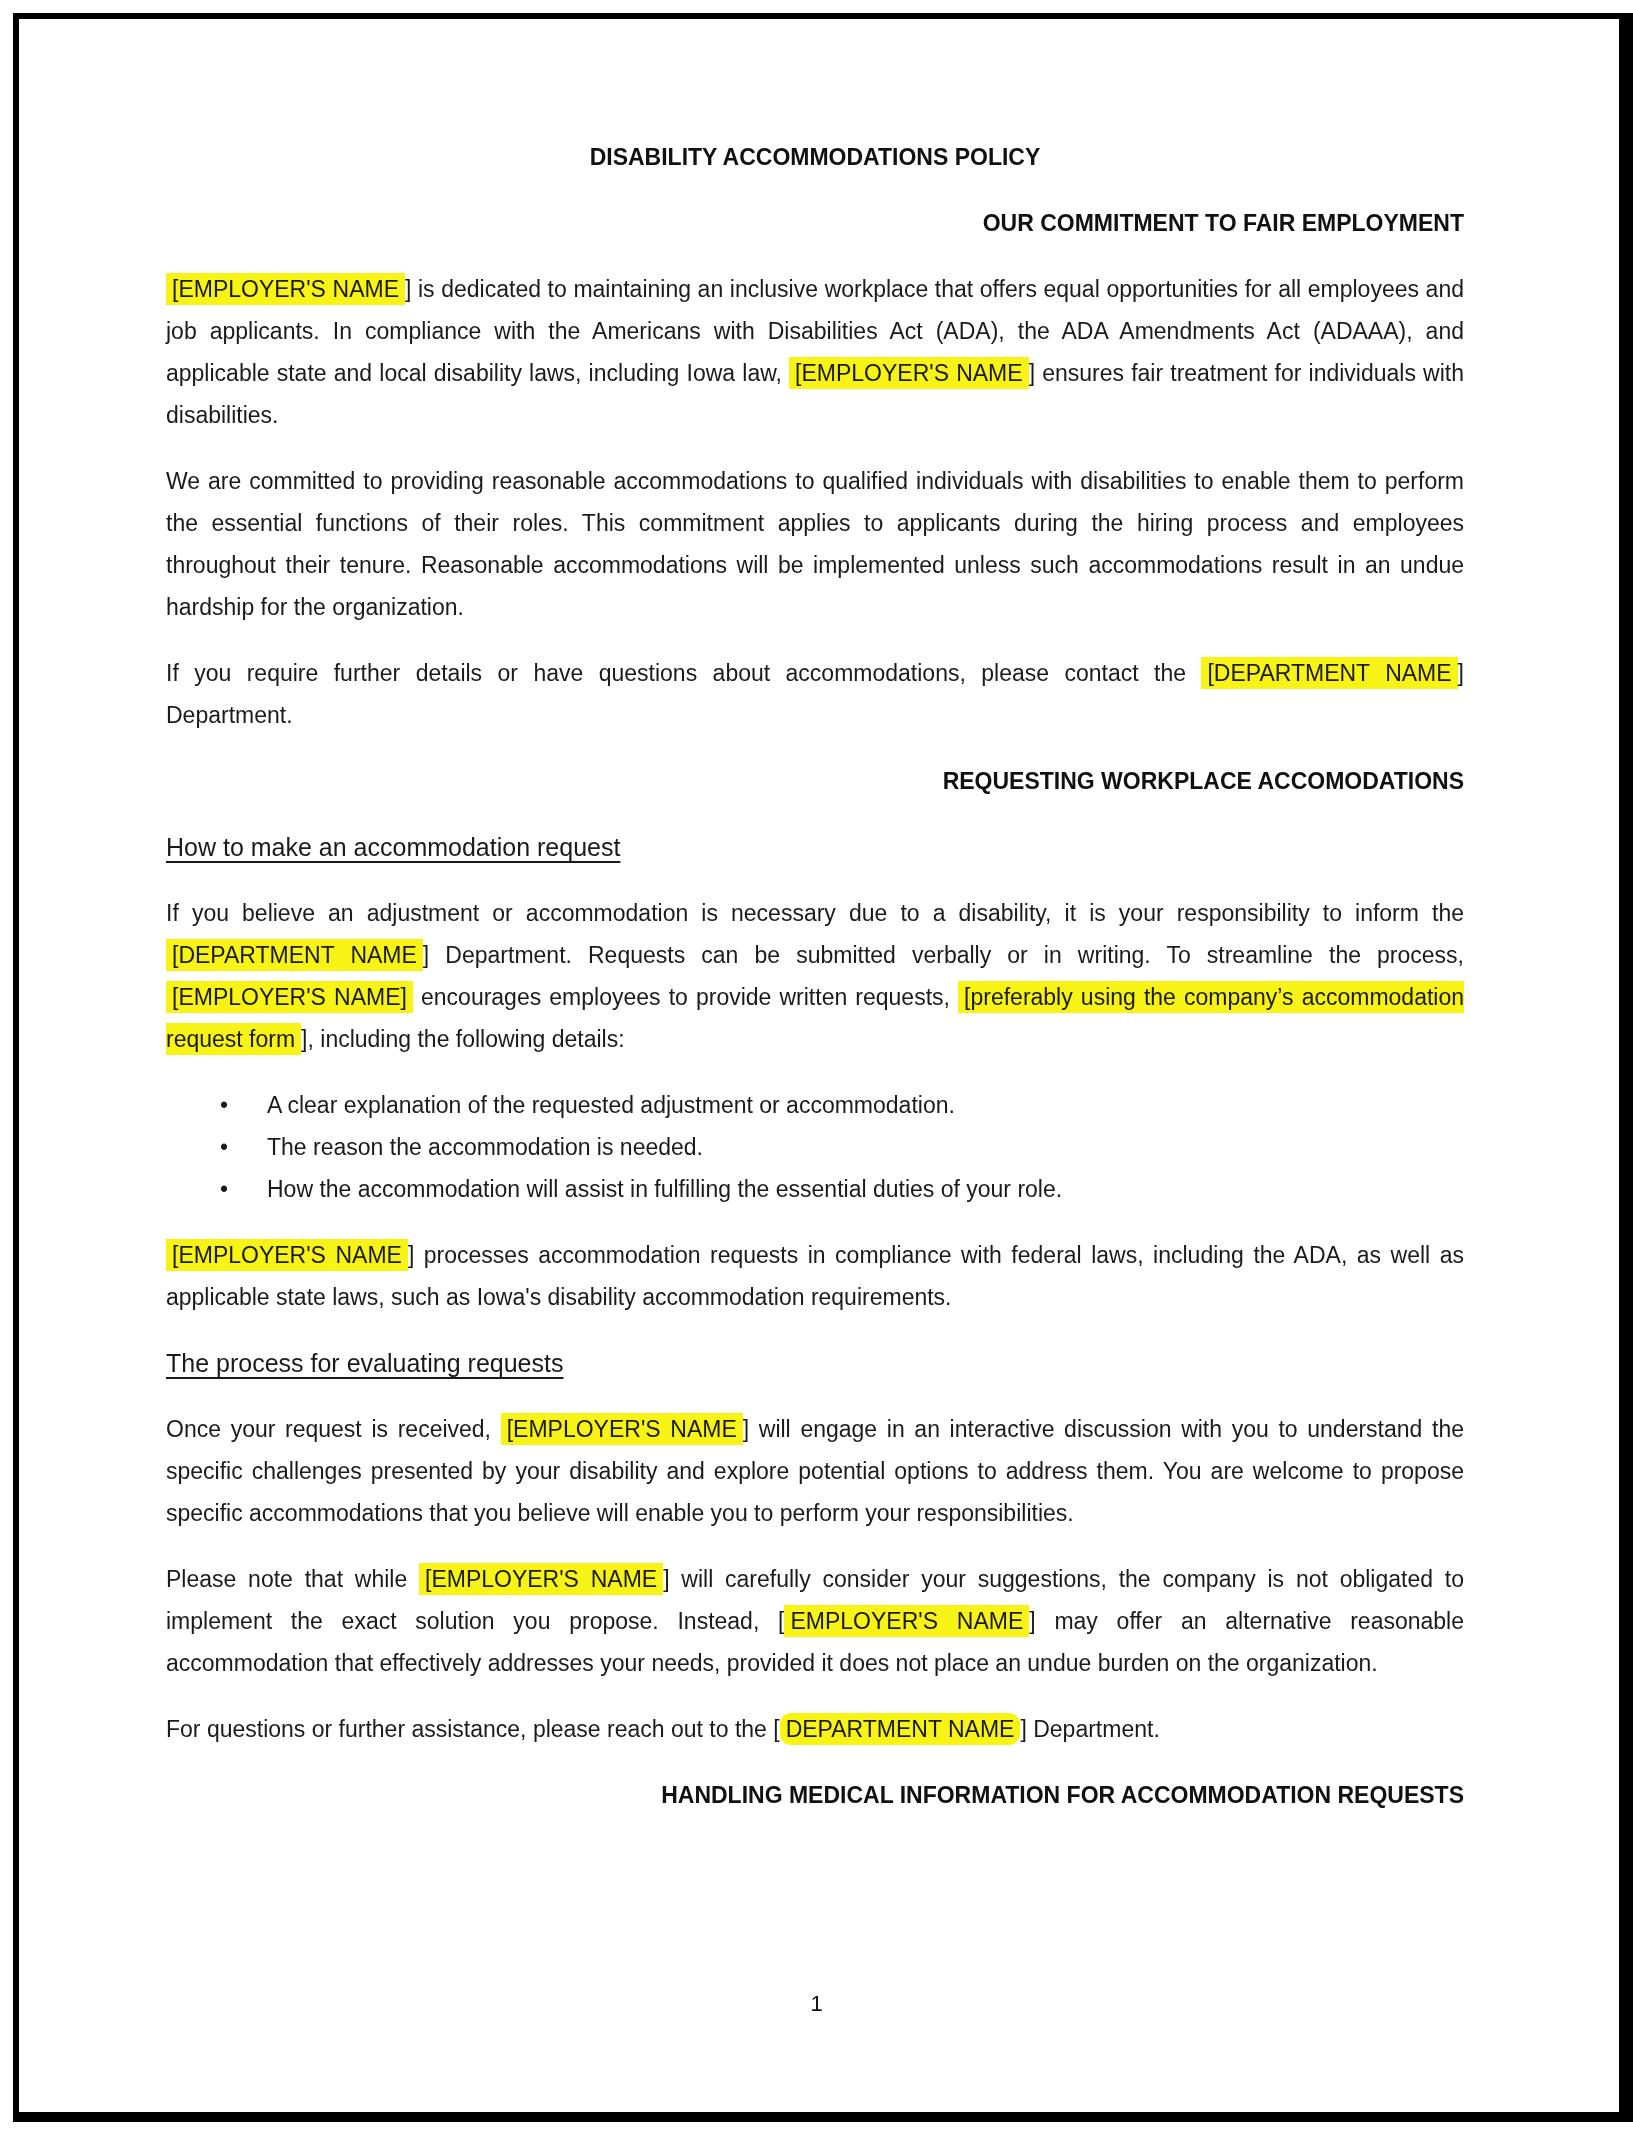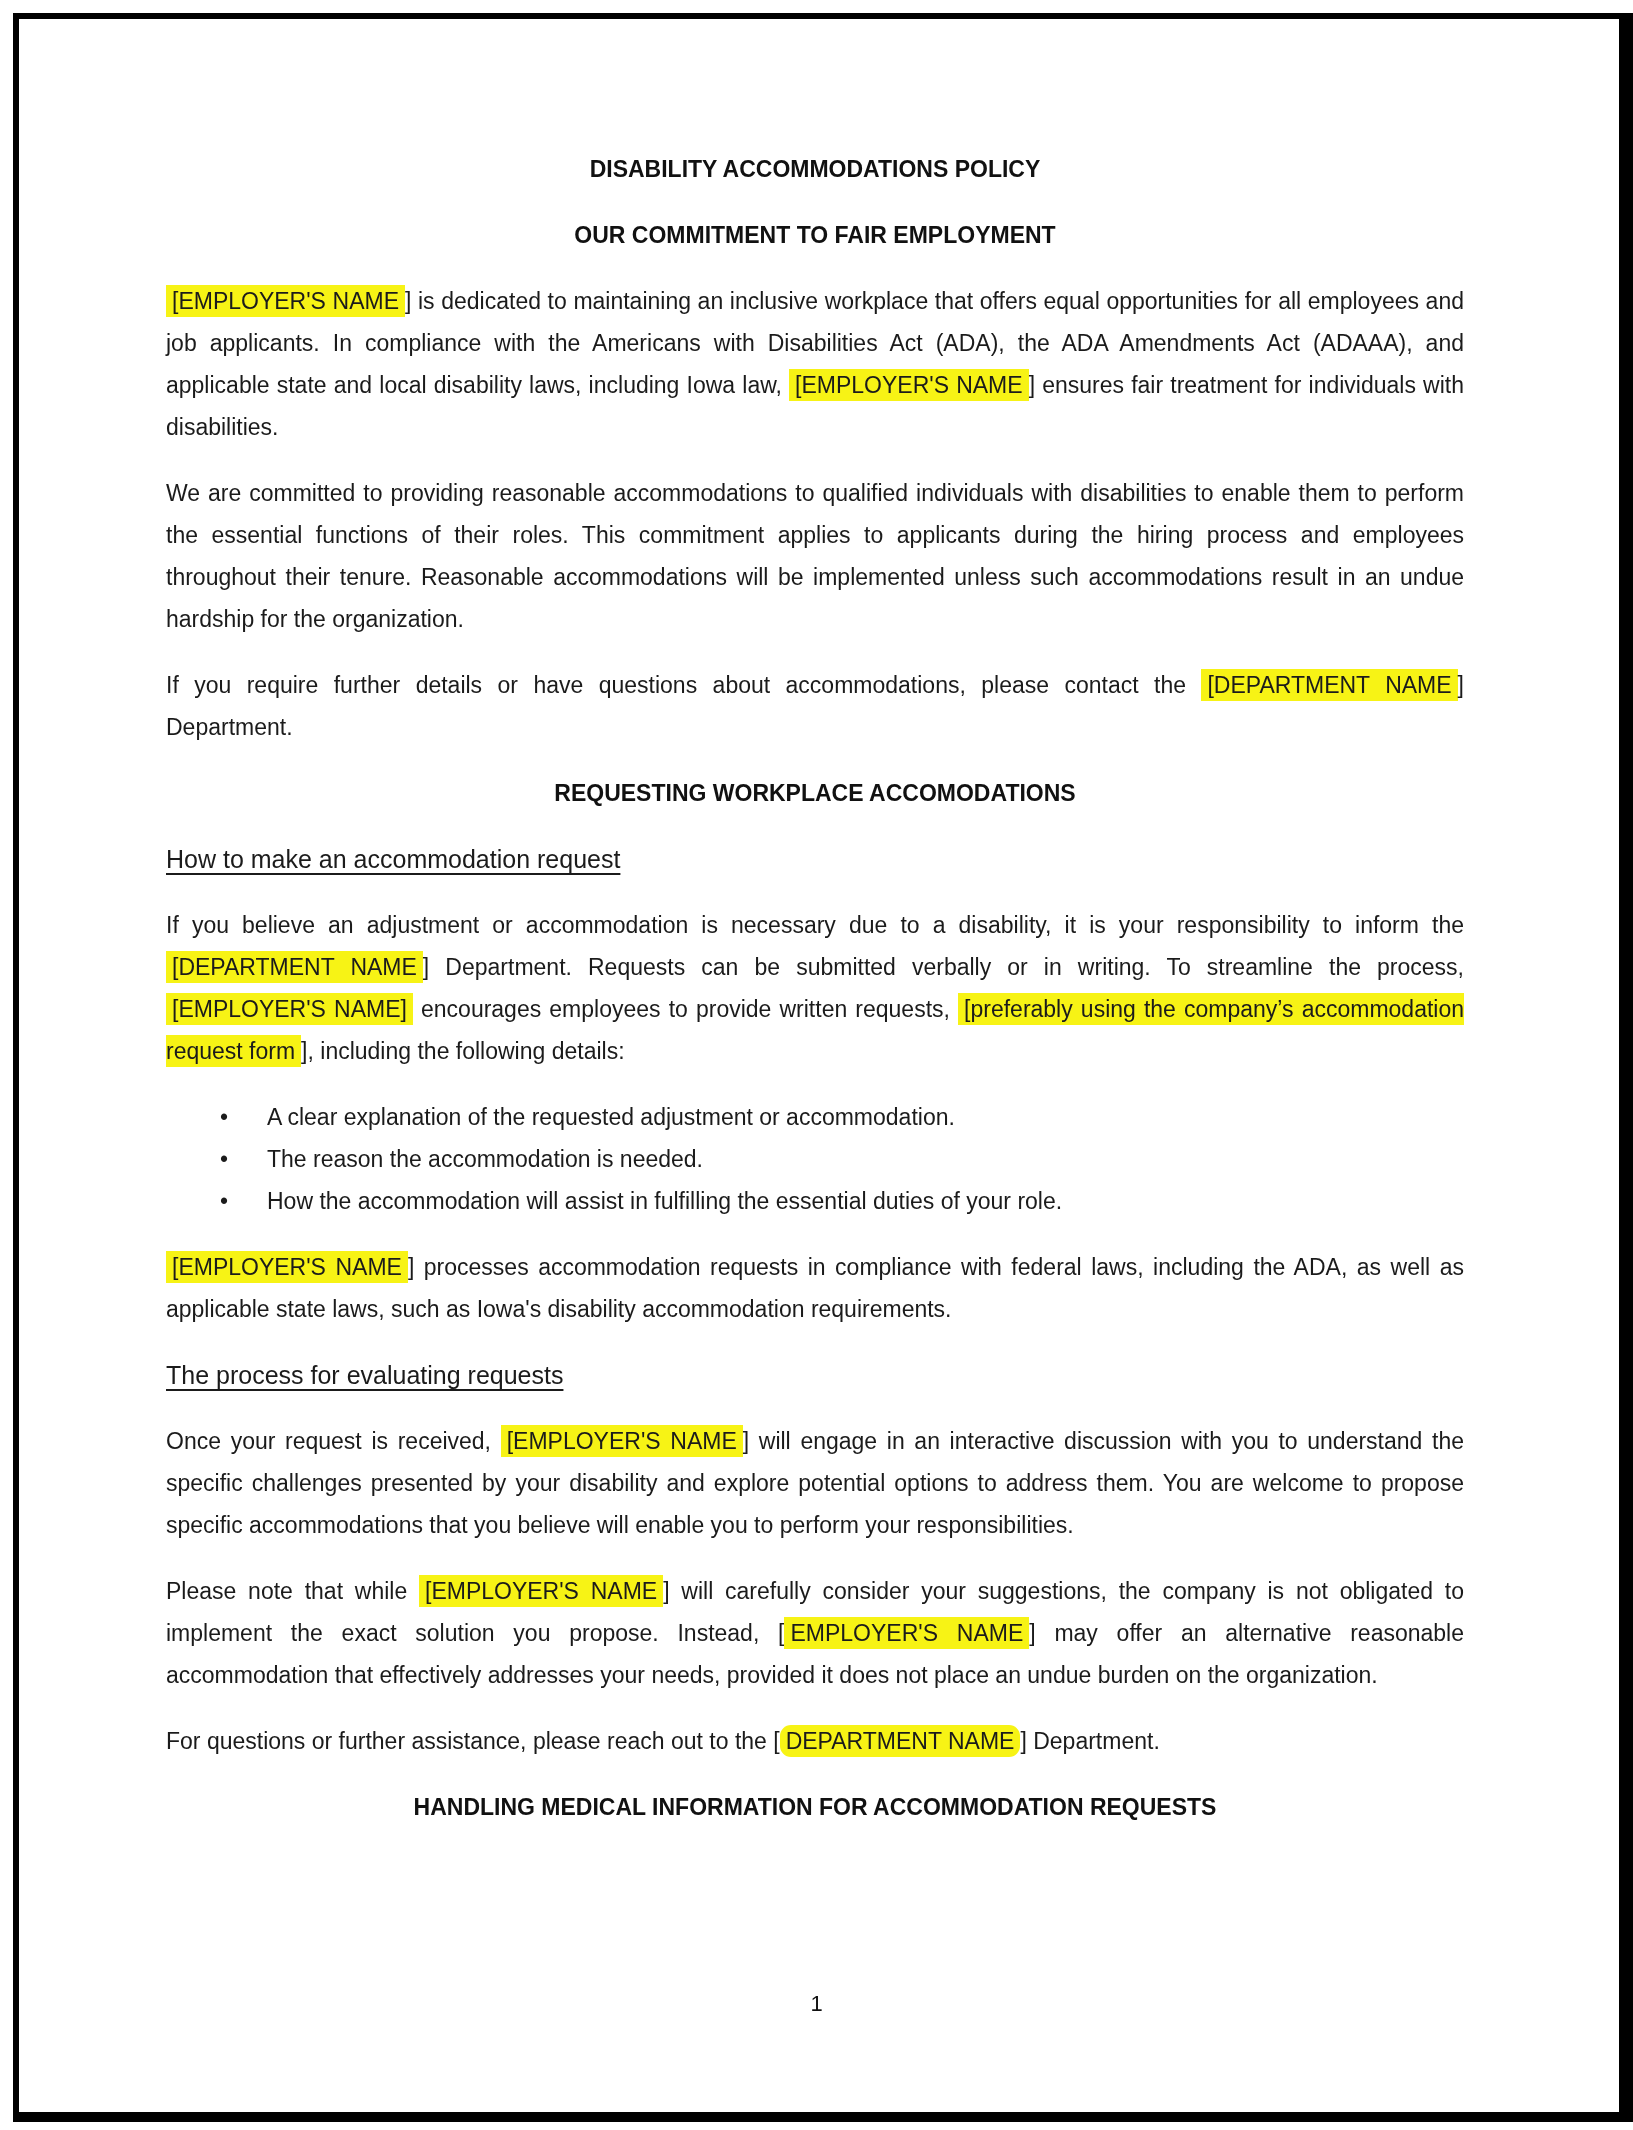--- a/index.html
+++ b/index.html
@@ -21,40 +21,40 @@
     top: 13px;
     right: 0px;
     bottom: 8px;
     border: solid #000000;
     border-width: 6px 14px 10px 6px;
     pointer-events: none;
   }
   .content {
     position: absolute;
     left: 166px;
-    top: 148px;
+    top: 136px;
     width: 1298px;
     font-size: 23px;
     line-height: 42px;
   }
   .doc-title {
     margin: 0 0 24px 0;
     font-size: 23px;
     line-height: 42px;
     font-weight: 700;
     color: #111111;
     text-align: center;
   }
   .heading {
     margin: 0 0 24px 0;
     font-size: 23px;
     line-height: 42px;
     font-weight: 700;
     color: #111111;
-    text-align: center;
+    text-align: right;
   }
   .subheading {
     margin: 0 0 24px 0;
     font-size: 25px;
     line-height: 42px;
     font-weight: 400;
     text-decoration: underline;
     text-underline-offset: 5px;
     color: #1b1b1b;
     text-align: left;

